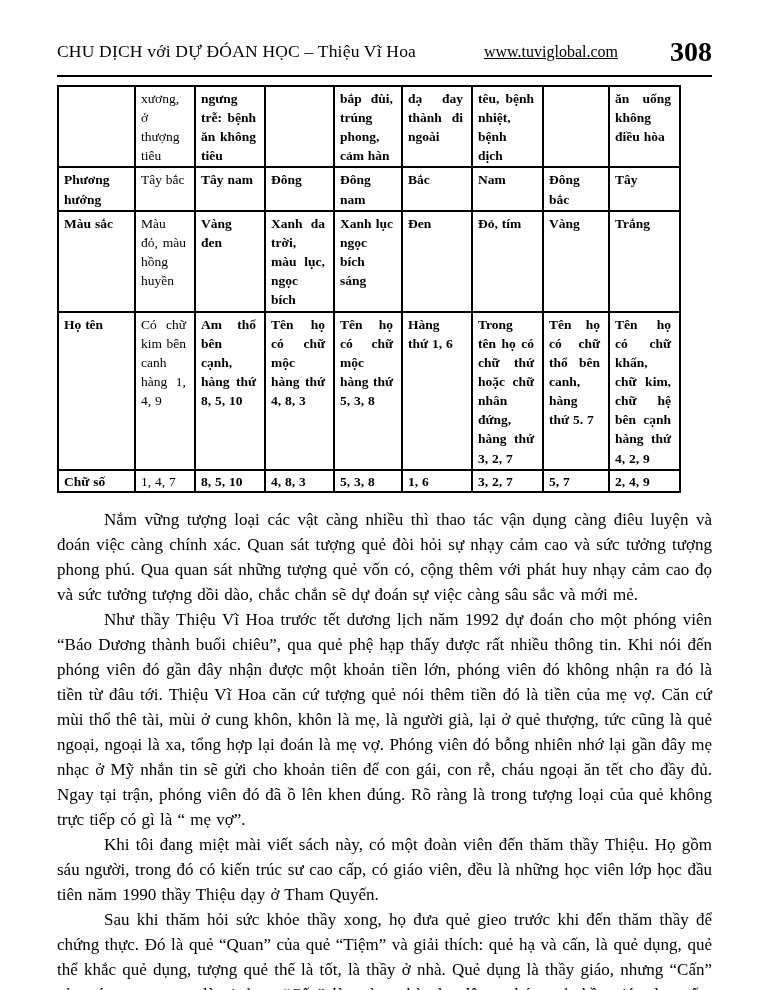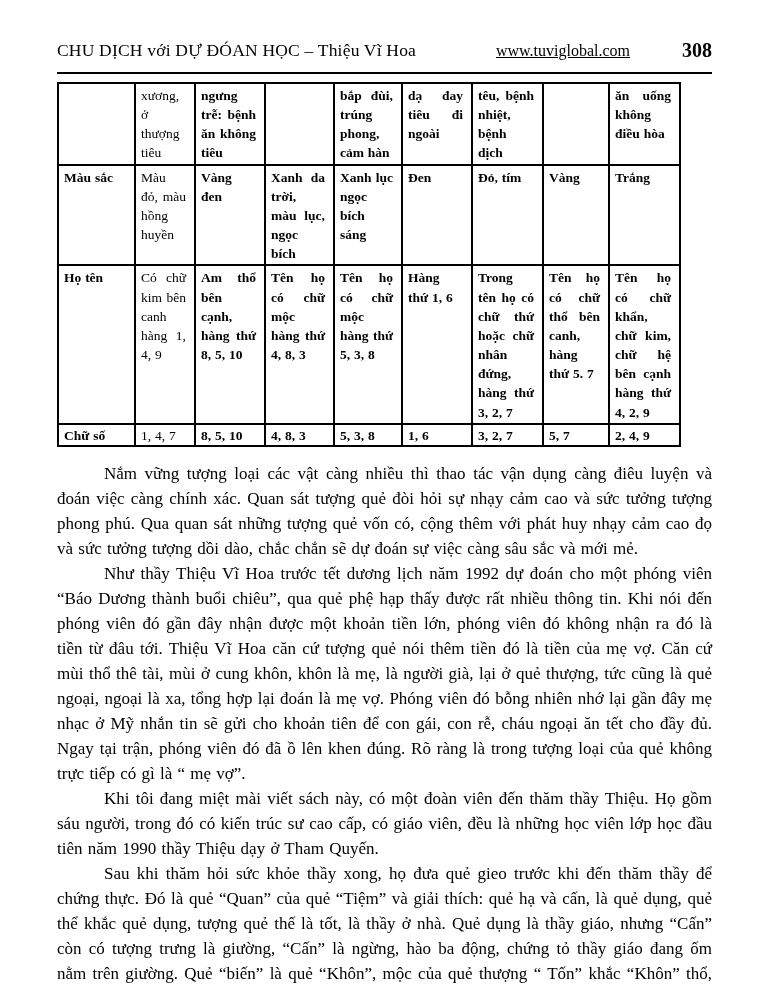--- a/index.html
+++ b/index.html
@@ -27,21 +27,21 @@
     letter-spacing:.2px;
     white-space:nowrap;
   }
   .site-url{
     font-size:16px;
     text-decoration:underline;
     margin-right:52px;
     white-space:nowrap;
   }
   .page-number{
-    font-size:20px;
+    font-size:28px;
     font-weight:bold;
     line-height:.85;
     white-space:nowrap;
   }
   
   .tbl{
     border-collapse:collapse;
     table-layout:fixed;
     width:622px;
     margin-top:8px;
@@ -99,24 +99,35 @@
         <col style="width:66px">
         <col style="width:71px">
     </colgroup>
     <tbody>
       <tr class="r1">
         <td></td>
         <td>xương, ở thượng tiêu</td>
         <td>ngưng trễ: bệnh ăn không tiêu</td>
         <td></td>
         <td>bắp đùi, trúng phong, cảm hàn</td>
-        <td>dạ đay tiêu đi ngoài</td>
+        <td>dạ đay thành đi ngoài</td>
         <td>têu, bệnh nhiệt, bệnh dịch</td>
         <td></td>
         <td>ăn uống không điều hòa</td>
+      </tr>
+      <tr class="r2">
+        <td>Phương hướng</td>
+        <td>Tây bắc</td>
+        <td>Tây nam</td>
+        <td>Đông</td>
+        <td>Đông nam</td>
+        <td>Bắc</td>
+        <td>Nam</td>
+        <td>Đông bắc</td>
+        <td>Tây</td>
       </tr>
       <tr class="r3">
         <td>Màu sắc</td>
         <td>Màu đỏ, màu hồng huyền</td>
         <td>Vàng đen</td>
         <td>Xanh da trời, màu lục, ngọc bích</td>
         <td>Xanh lục ngọc bích sáng</td>
         <td>Đen</td>
         <td>Đỏ, tím</td>
         <td>Vàng</td>

